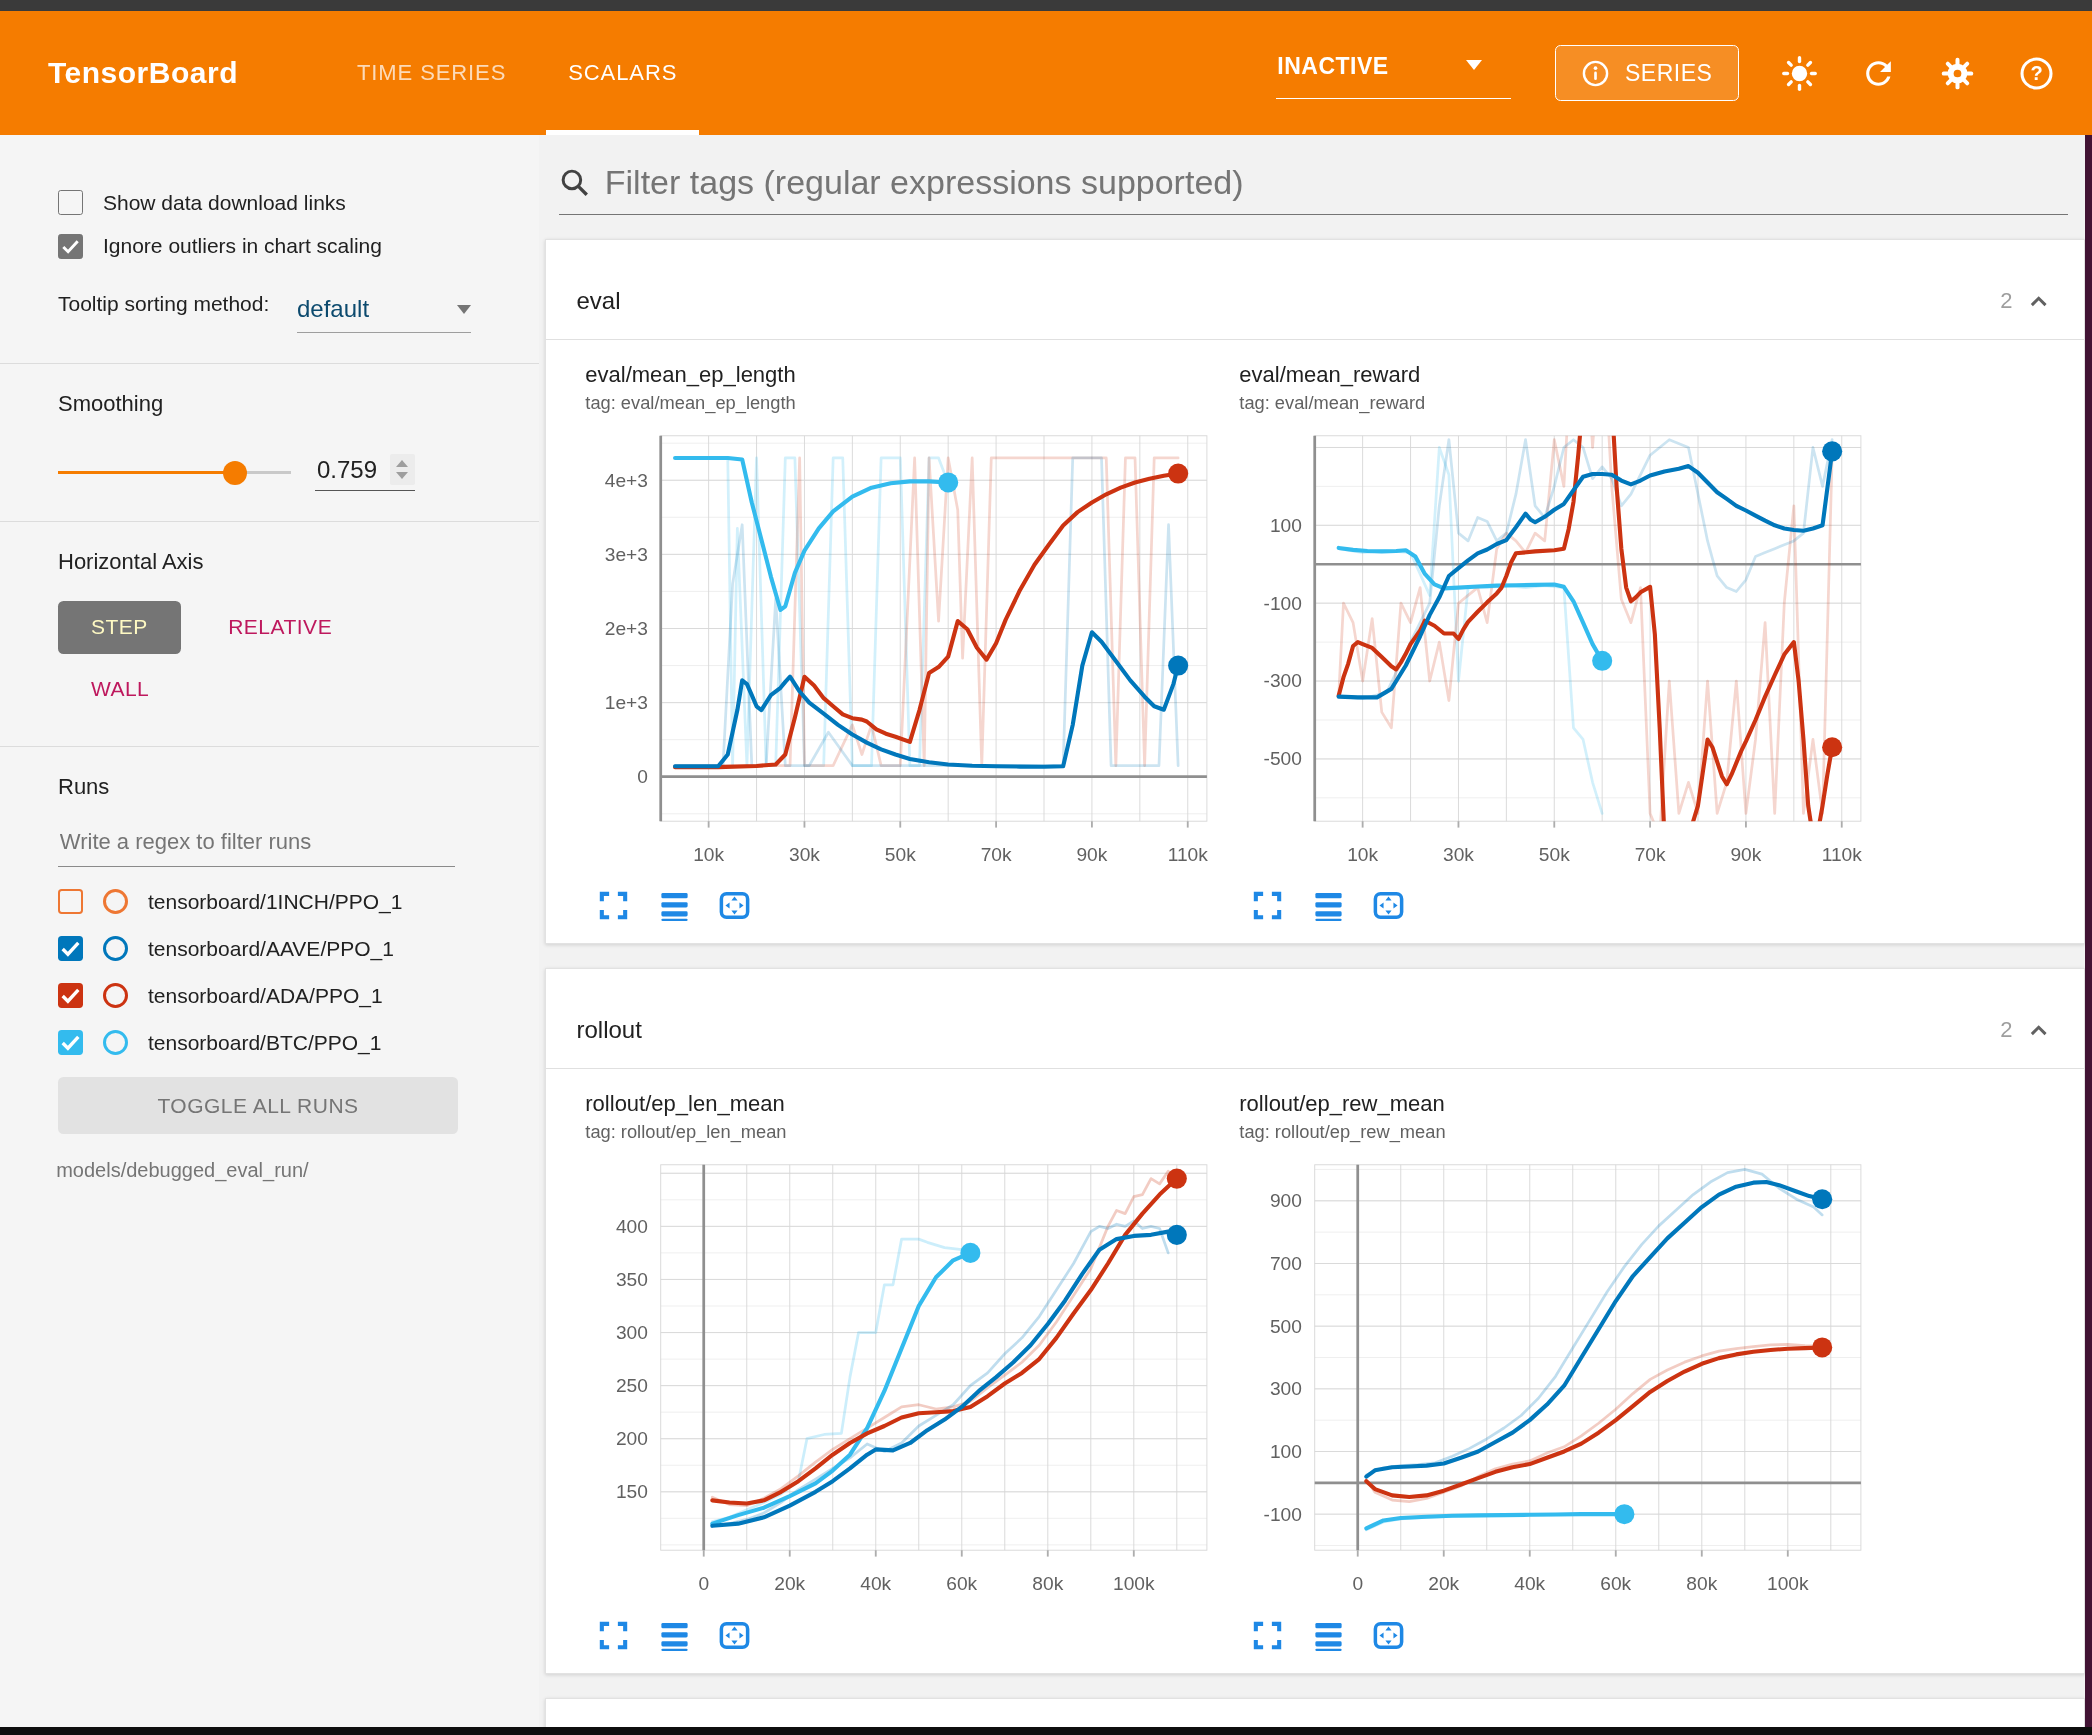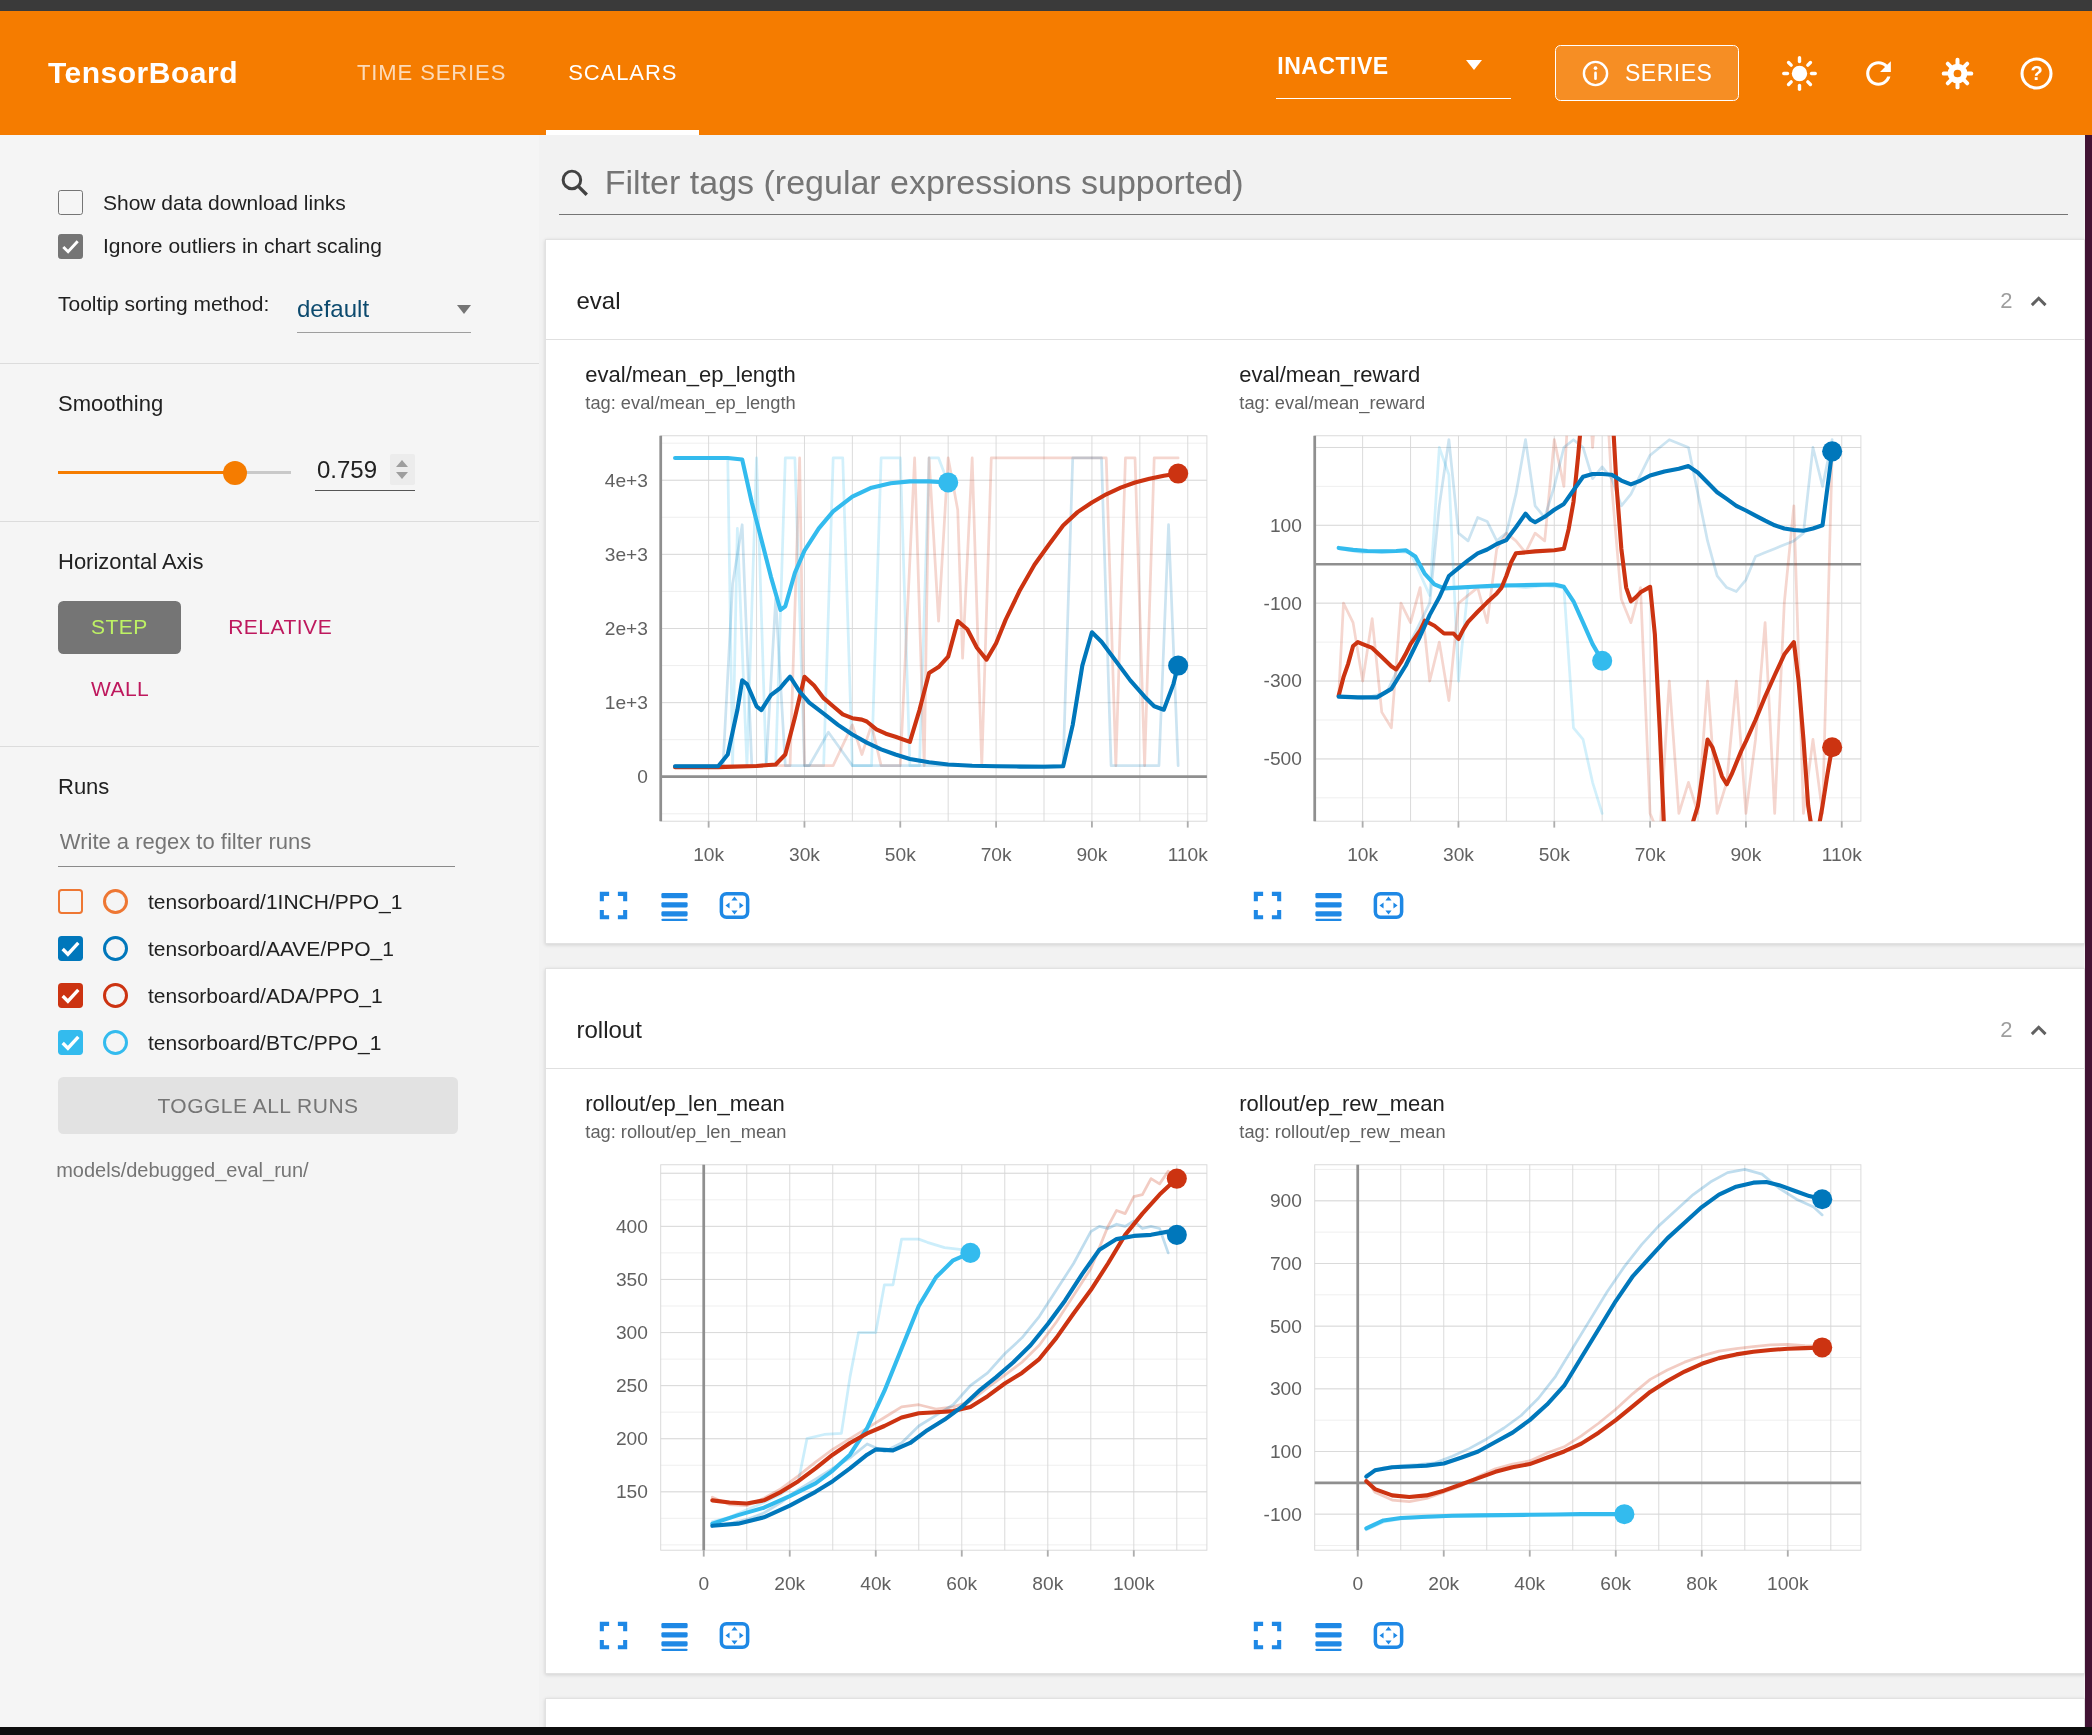--- a/index.html
+++ b/index.html
@@ -80,21 +80,21 @@
   .smooth-box{display:flex;align-items:flex-end;border-bottom:1.8px solid #555;padding-bottom:5.5px;}
   .smooth-input{
     width:71px;border:0;background:transparent;font-size:24px;color:#212121;
     font-family:"Liberation Sans",sans-serif;outline:none;
   }
   .spinner{display:flex;flex-direction:column;gap:5.5px;background:#ececec;padding:5.5px 6.4px;border-radius:1.8px;cursor:pointer;}
   .spin-up{width:0;height:0;border-left:6.4px solid transparent;border-right:6.4px solid transparent;border-bottom:7.3px solid #9e9e9e;}
   .spin-down{width:0;height:0;border-left:6.4px solid transparent;border-right:6.4px solid transparent;border-top:7.3px solid #9e9e9e;}
   .axis-buttons{display:flex;align-items:center;gap:40px;margin-top:25.6px;}
   .axis-btn{font-size:21px;letter-spacing:0.5px;color:#be185d;cursor:pointer;padding:14.6px 7.3px;}
-  .axis-btn.selected{background:#757575;color:#bef264;border-radius:5.5px;padding:14.6px 33px;}
+  .axis-btn.selected{background:#757575;color:#fef9c3;border-radius:5.5px;padding:14.6px 33px;}
   .axis-btn.wall{margin-top:9.1px;margin-left:25.6px;display:inline-block;}
   .runs-filter{
     width:393px;border:0;border-bottom:1.8px solid #8a8a8a;background:transparent;
     font-size:22px;color:#212121;padding:5.5px 1.8px 11px 1.8px;outline:none;
     font-family:"Liberation Sans",sans-serif;margin-top:14.6px;
   }
   .runs-filter::placeholder{color:#757575;}
   .run-row{display:flex;align-items:center;gap:20px;margin:22px 0;cursor:pointer;}
   .run-cbox{width:25px;height:25px;border-radius:3.7px;flex:none;box-sizing:border-box;position:relative;}
   .run-circle{width:19px;height:19px;border-radius:50%;flex:none;border:3.2px solid;}

